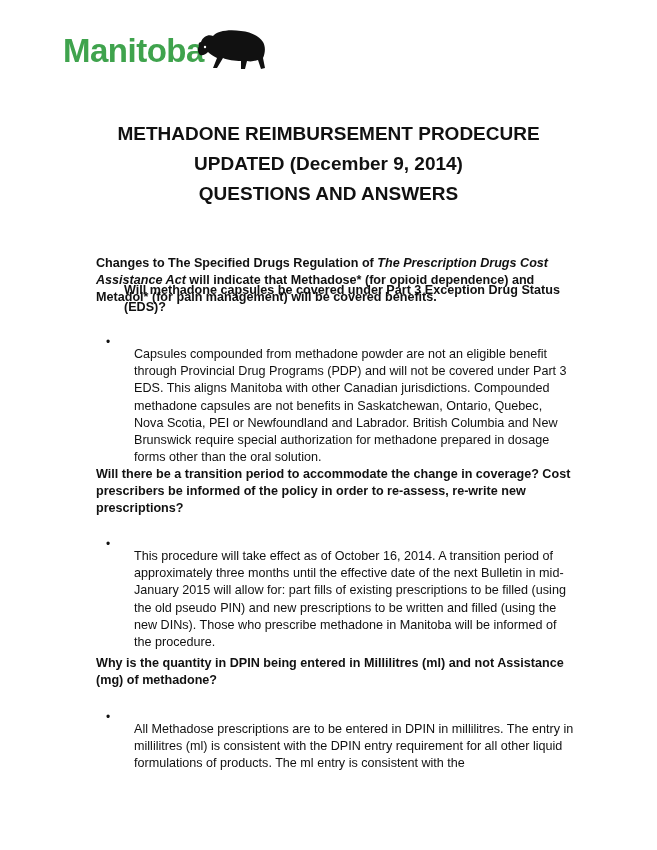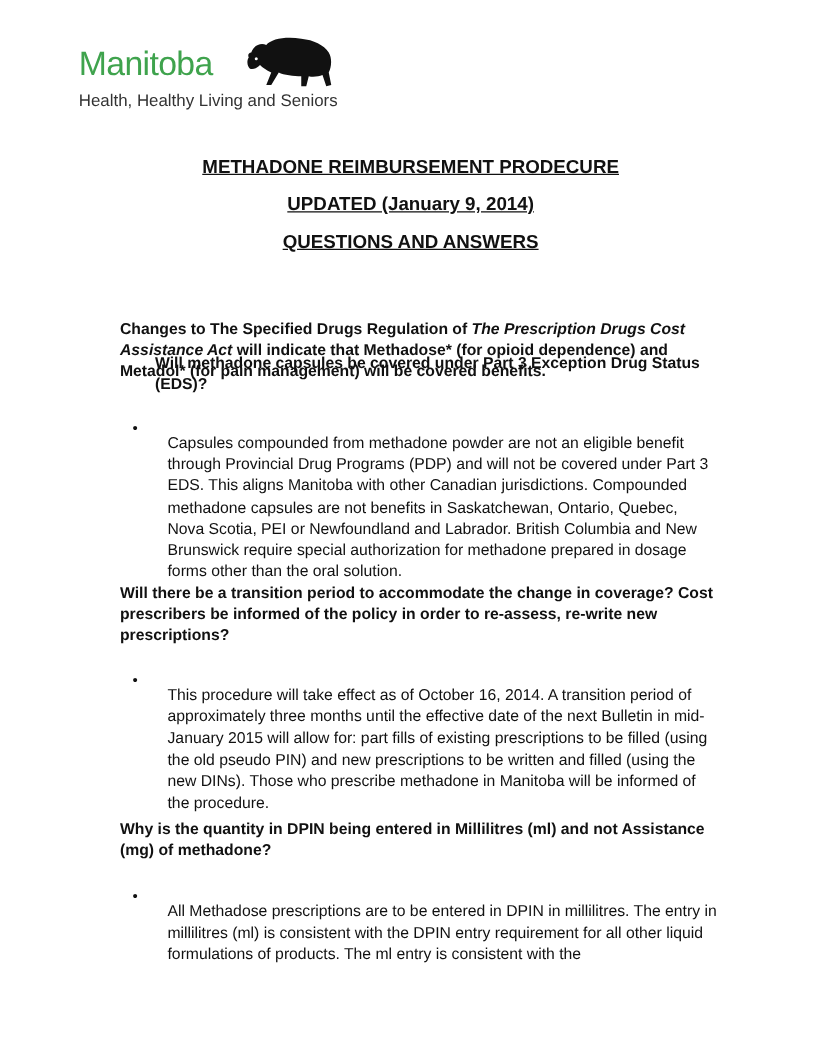--- a/index.html
+++ b/index.html
@@ -20,22 +20,22 @@
     left: 63px;
     top: 32px;
     width: 230px;
     height: 62px;
   }
   .logo-word {
     position: absolute;
     left: 0;
     top: 0;
     font-family: "Liberation Sans", sans-serif;
-    font-weight: normal;
-    font-size: 27px;
+    font-weight: bold;
+    font-size: 33px;
     letter-spacing: -0.5px;
     color: #3fa34d;
     line-height: 38px;
   }
   .logo-bison {
     position: absolute;
     left: 132px;
     top: -4px;
     width: 74px;
     height: 46px;
@@ -48,23 +48,22 @@
     color: #333333;
     white-space: nowrap;
     line-height: 18px;
   }
   .title-line {
     position: absolute;
     left: 0;
     width: 657px;
     text-align: center;
     font-weight: bold;
-    font-size: 15px;
+    font-size: 19px;
     line-height: 16px;
-    text-decoration: underline;
   }
   .para {
     position: absolute;
     left: 96px;
     width: 480px;
     font-size: 12.6px;
     line-height: 17px;
   }
   .bold { font-weight: bold; }
   .italic { font-style: italic; }
@@ -91,25 +90,24 @@
 </style>
 </head>
 <body>
 
 <div class="logo">
   <div class="logo-word">Manitoba</div>
   <svg class="logo-bison" viewBox="0 0 74 46">
     <path fill="#111111" d="M6 14 C8 8,14 6,18 8 C22 3,34 1,46 3 C56 4,64 8,68 14 C71 19,70 26,68 30 L70 40 L66 41 L63 32 C60 33,56 34,52 33 L50 41 L46 41 L46 33 C40 33,32 32,28 30 L22 40 L18 40 L22 30 C18 28,15 26,13 24 C11 26,8 28,5 27 C3 25,2 21,4 18 C3 16,4 14,6 14 Z"></path>
     <circle cx="10" cy="19" r="1.2" fill="#ffffff"></circle>
   </svg>
-  <div class="logo-sub">Health, Healthy Living and Seniors</div>
 </div>
 
 <div class="title-line" style="top:126px;">METHADONE REIMBURSEMENT PRODECURE</div>
-<div class="title-line" style="top:156px;">UPDATED (January 9, 2014)</div>
+<div class="title-line" style="top:156px;">UPDATED (December 9, 2014)</div>
 <div class="title-line" style="top:186px;text-align:center;">QUESTIONS AND ANSWERS</div>
 
 <div class="para bold" style="top:214px;margin-top:41px;"><span>Changes to The Specified Drugs Regulation of </span><span class="italic">The Prescription Drugs Cost Assistance Act</span><span> will indicate that Methadose* (for opioid dependence) and Metadol* (for pain management) will be covered benefits.</span></div>
 
 <div class="para bold" style="top:282px;margin-left:28px;">Will methadone capsules be covered under Part 3 Exception Drug Status (EDS)?</div>
 <div class="bullet-block" style="top:334px;">
   <span class="bullet-dot">•</span>
   <div class="bullet-text">Capsules compounded from methadone powder are not an eligible benefit through Provincial Drug Programs (PDP) and will not be covered under Part 3 EDS.  This aligns Manitoba with other Canadian jurisdictions. Compounded methadone capsules are not benefits in Saskatchewan, Ontario, Quebec, Nova Scotia, PEI or Newfoundland and Labrador. British Columbia and New Brunswick require special authorization for methadone prepared in dosage forms other than the oral solution.</div>
 </div>
 

